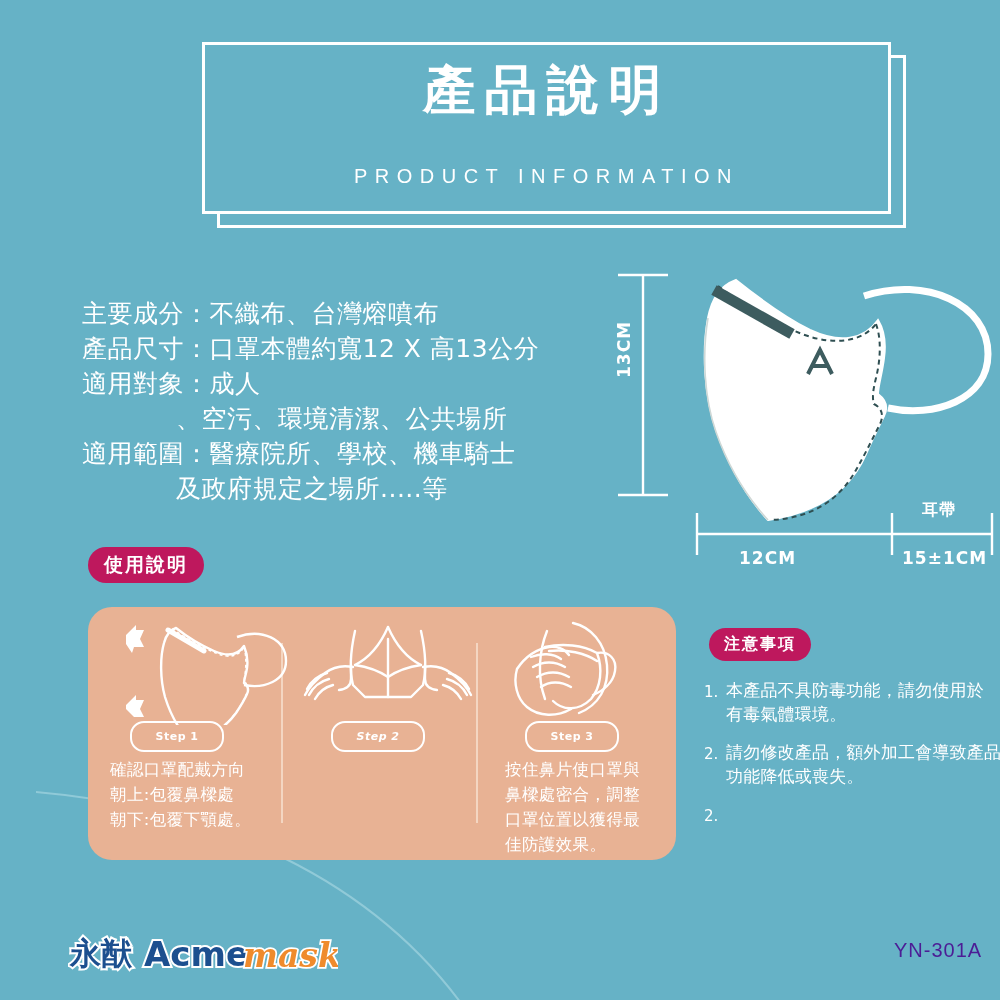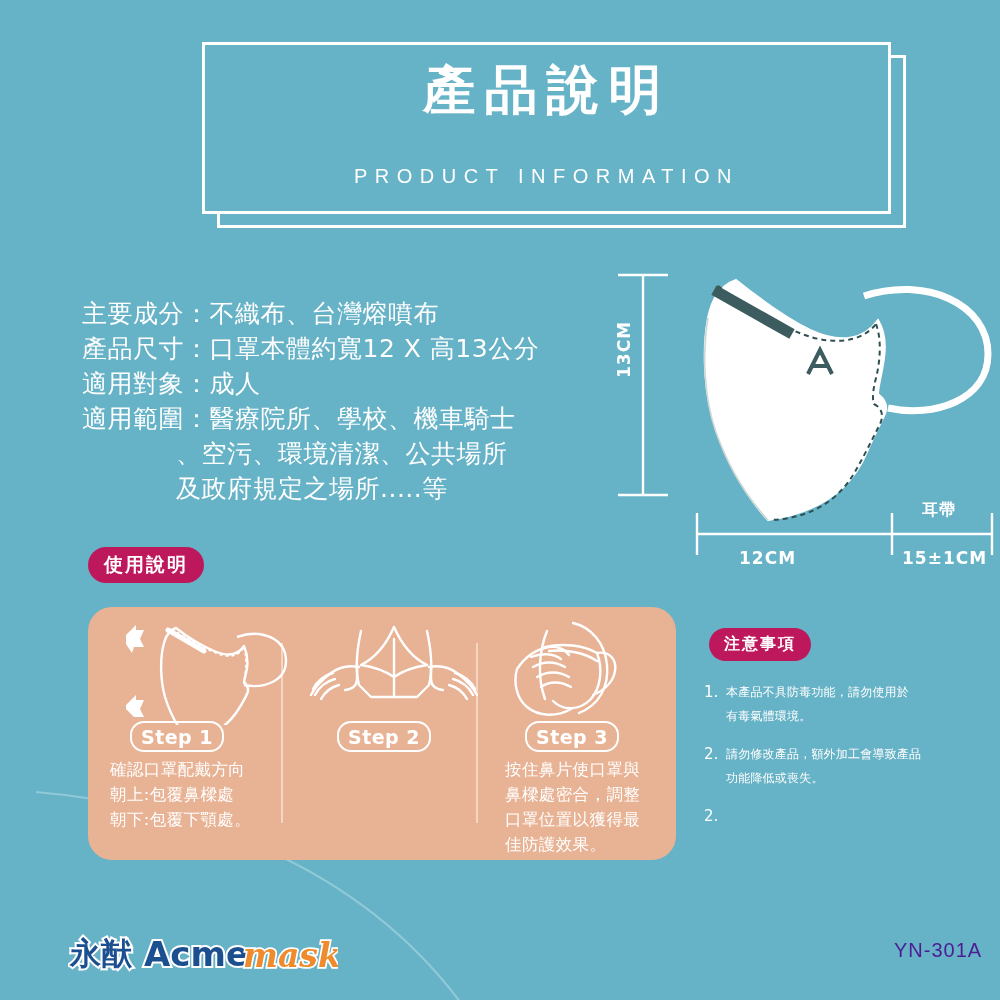--- a/index.html
+++ b/index.html
@@ -69,27 +69,27 @@
   .usage-panel{
     position:absolute;left:52px;top:607px;width:588px;height:253px;
     background:#e8b294;border-radius:24px;
   }
   .usage-divider{position:absolute;top:36px;width:2px;height:180px;background:#f6dcca;opacity:.85;}
   .usage-divider.d1{left:193px;}
   .usage-divider.d2{left:388px;}
 
   .step{position:absolute;top:0;width:190px;height:253px;}
   .step.s1{left:16px;}
-  .step.s2{left:211px;}
+  .step.s2{left:205px;font-style:italic;}
   .step.s3{left:399px;}
   .step-art{position:absolute;left:0;top:10px;width:190px;height:108px;}
   .step-chip{
     position:absolute;top:114px;height:27px;
     border:2px solid #ffffff;border-radius:14px;
-    color:#ffffff;font-size:19px;font-weight:bold;letter-spacing:0.5px;
+    color:#ffffff;font-size:11px;font-weight:bold;letter-spacing:0.5px;
     display:flex;align-items:center;justify-content:center;
     font-family:"DejaVu Sans","Liberation Sans",sans-serif;
   }
   .step.s1 .step-chip{left:26px;width:90px;}
   .step.s2 .step-chip{left:38px;width:90px;}
   .step.s3 .step-chip{left:38px;width:90px;}
   .step-text{
     position:absolute;top:150px;color:#ffffff;font-size:16.5px;line-height:25px;
     letter-spacing:0.4px;white-space:nowrap;
     font-family:"DejaVu Sans","Liberation Sans",sans-serif;
@@ -98,22 +98,22 @@
   .step.s2 .step-text{left:18px;}
   .step.s3 .step-text{left:18px;}
 
   
   .notices{position:absolute;left:668px;top:680px;width:330px;color:#ffffff;}
   .notice{display:flex;margin-bottom:14px;}
   .notice .num{
     width:22px;flex:0 0 22px;font-size:15px;line-height:24px;
     font-family:"DejaVu Sans","Liberation Sans",sans-serif;
   }
-  .notice .body{font-size:12px;line-height:24px;letter-spacing:0.2px;
-    font-family:Liberation Sans, sans-serif;}
+  .notice .body{font-size:17px;line-height:24px;letter-spacing:0.2px;
+    font-family:Liberation Mono, monospace;}
   .notice .body div{white-space:nowrap;}
 
   
   .logo{position:absolute;left:32px;top:928px;height:48px;}
   .foot-note{
     position:absolute;left:440px;top:942px;color:#ffffff;
     font-size:19px;letter-spacing:1.5px;white-space:nowrap;
     font-family:"DejaVu Sans","Liberation Sans",sans-serif;
   }
   .model{
@@ -132,22 +132,22 @@
 
   <div class="hdr-frame back"></div>
   <div class="hdr-frame front"></div>
   <div class="hdr-title">產品說明</div>
   <div class="hdr-sub">PRODUCT  INFORMATION</div>
 
   <div class="spec">
     <div class="row">主要成分：不織布、台灣熔噴布</div>
     <div class="row">產品尺寸：口罩本體約寬12 X 高13公分</div>
     <div class="row">適用對象：成人</div>
+    <div class="row ind">、空污、環境清潔、公共場所</div>
     <div class="row">適用範圍：醫療院所、學校、機車騎士</div>
-    <div class="row ind">、空污、環境清潔、公共場所</div>
     <div class="row ind">及政府規定之場所.....等</div>
   </div>
 
   <svg class="dim-svg" width="440" height="320" viewBox="0 0 440 320">
 
     <g stroke="#ffffff" stroke-width="2.4" fill="none">
       <line x1="22" y1="17" x2="72" y2="17"></line>
       <line x1="47" y1="17" x2="47" y2="237"></line>
       <line x1="22" y1="237" x2="72" y2="237"></line>
     </g>

